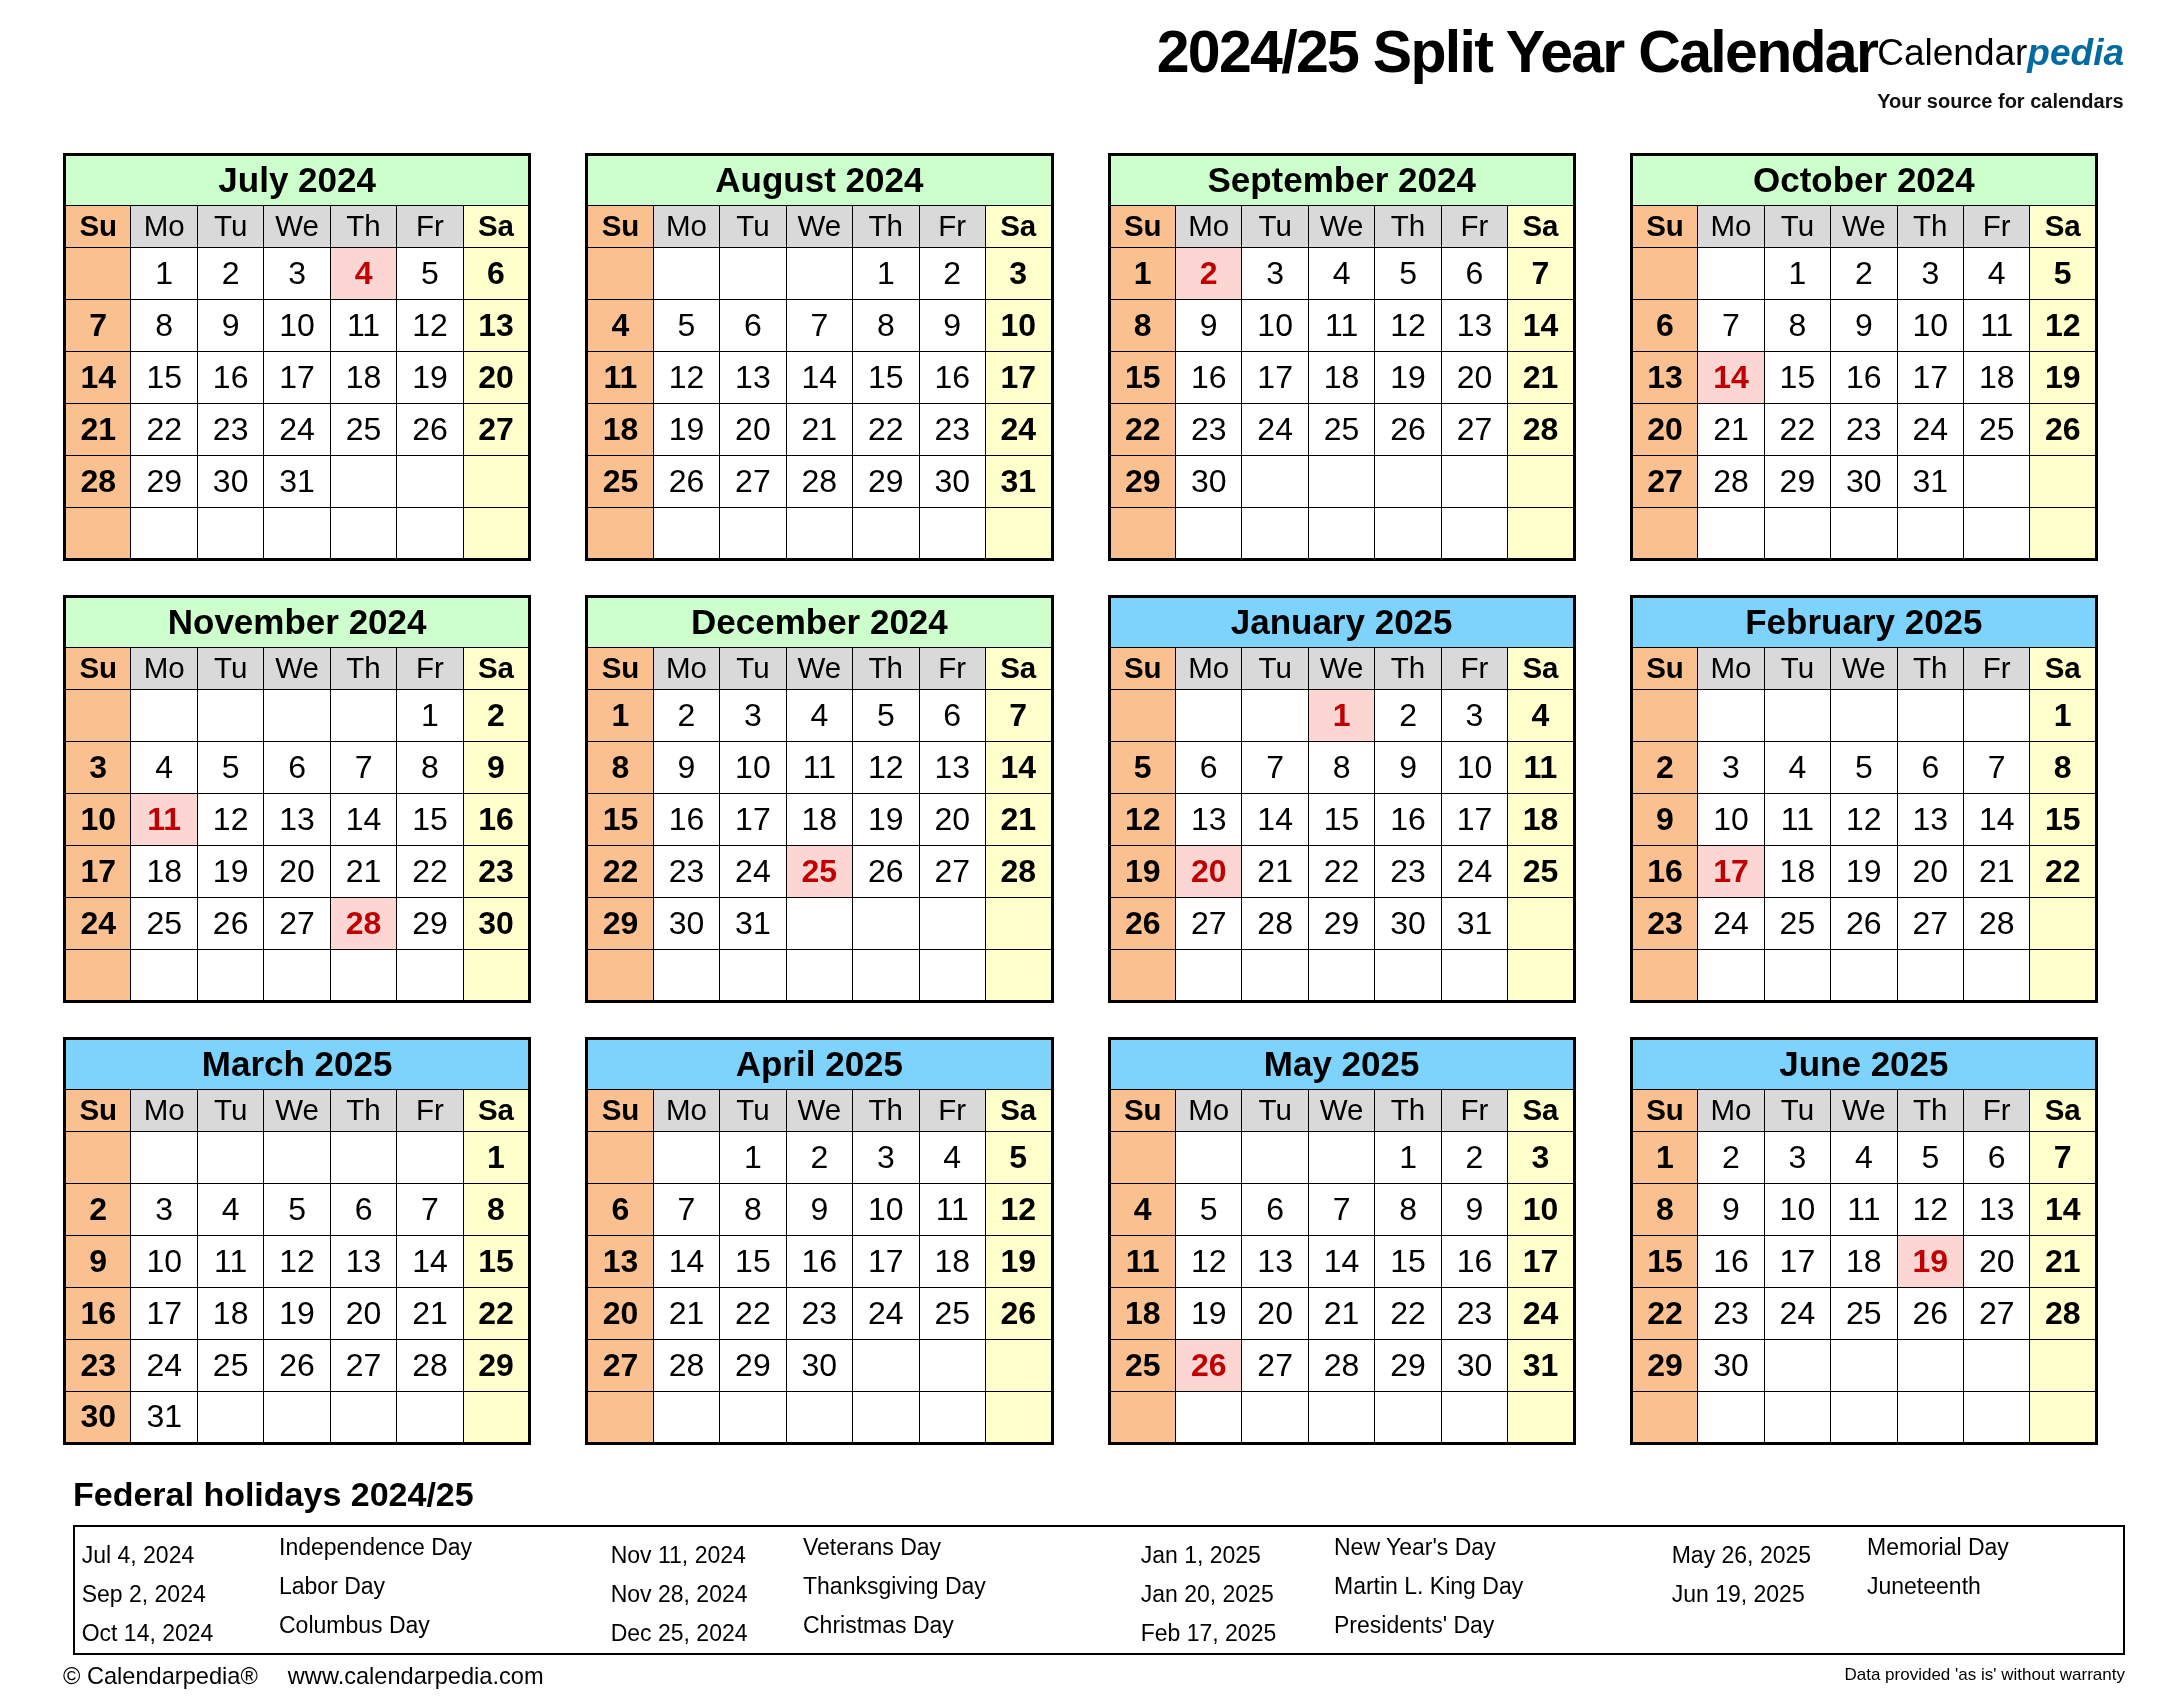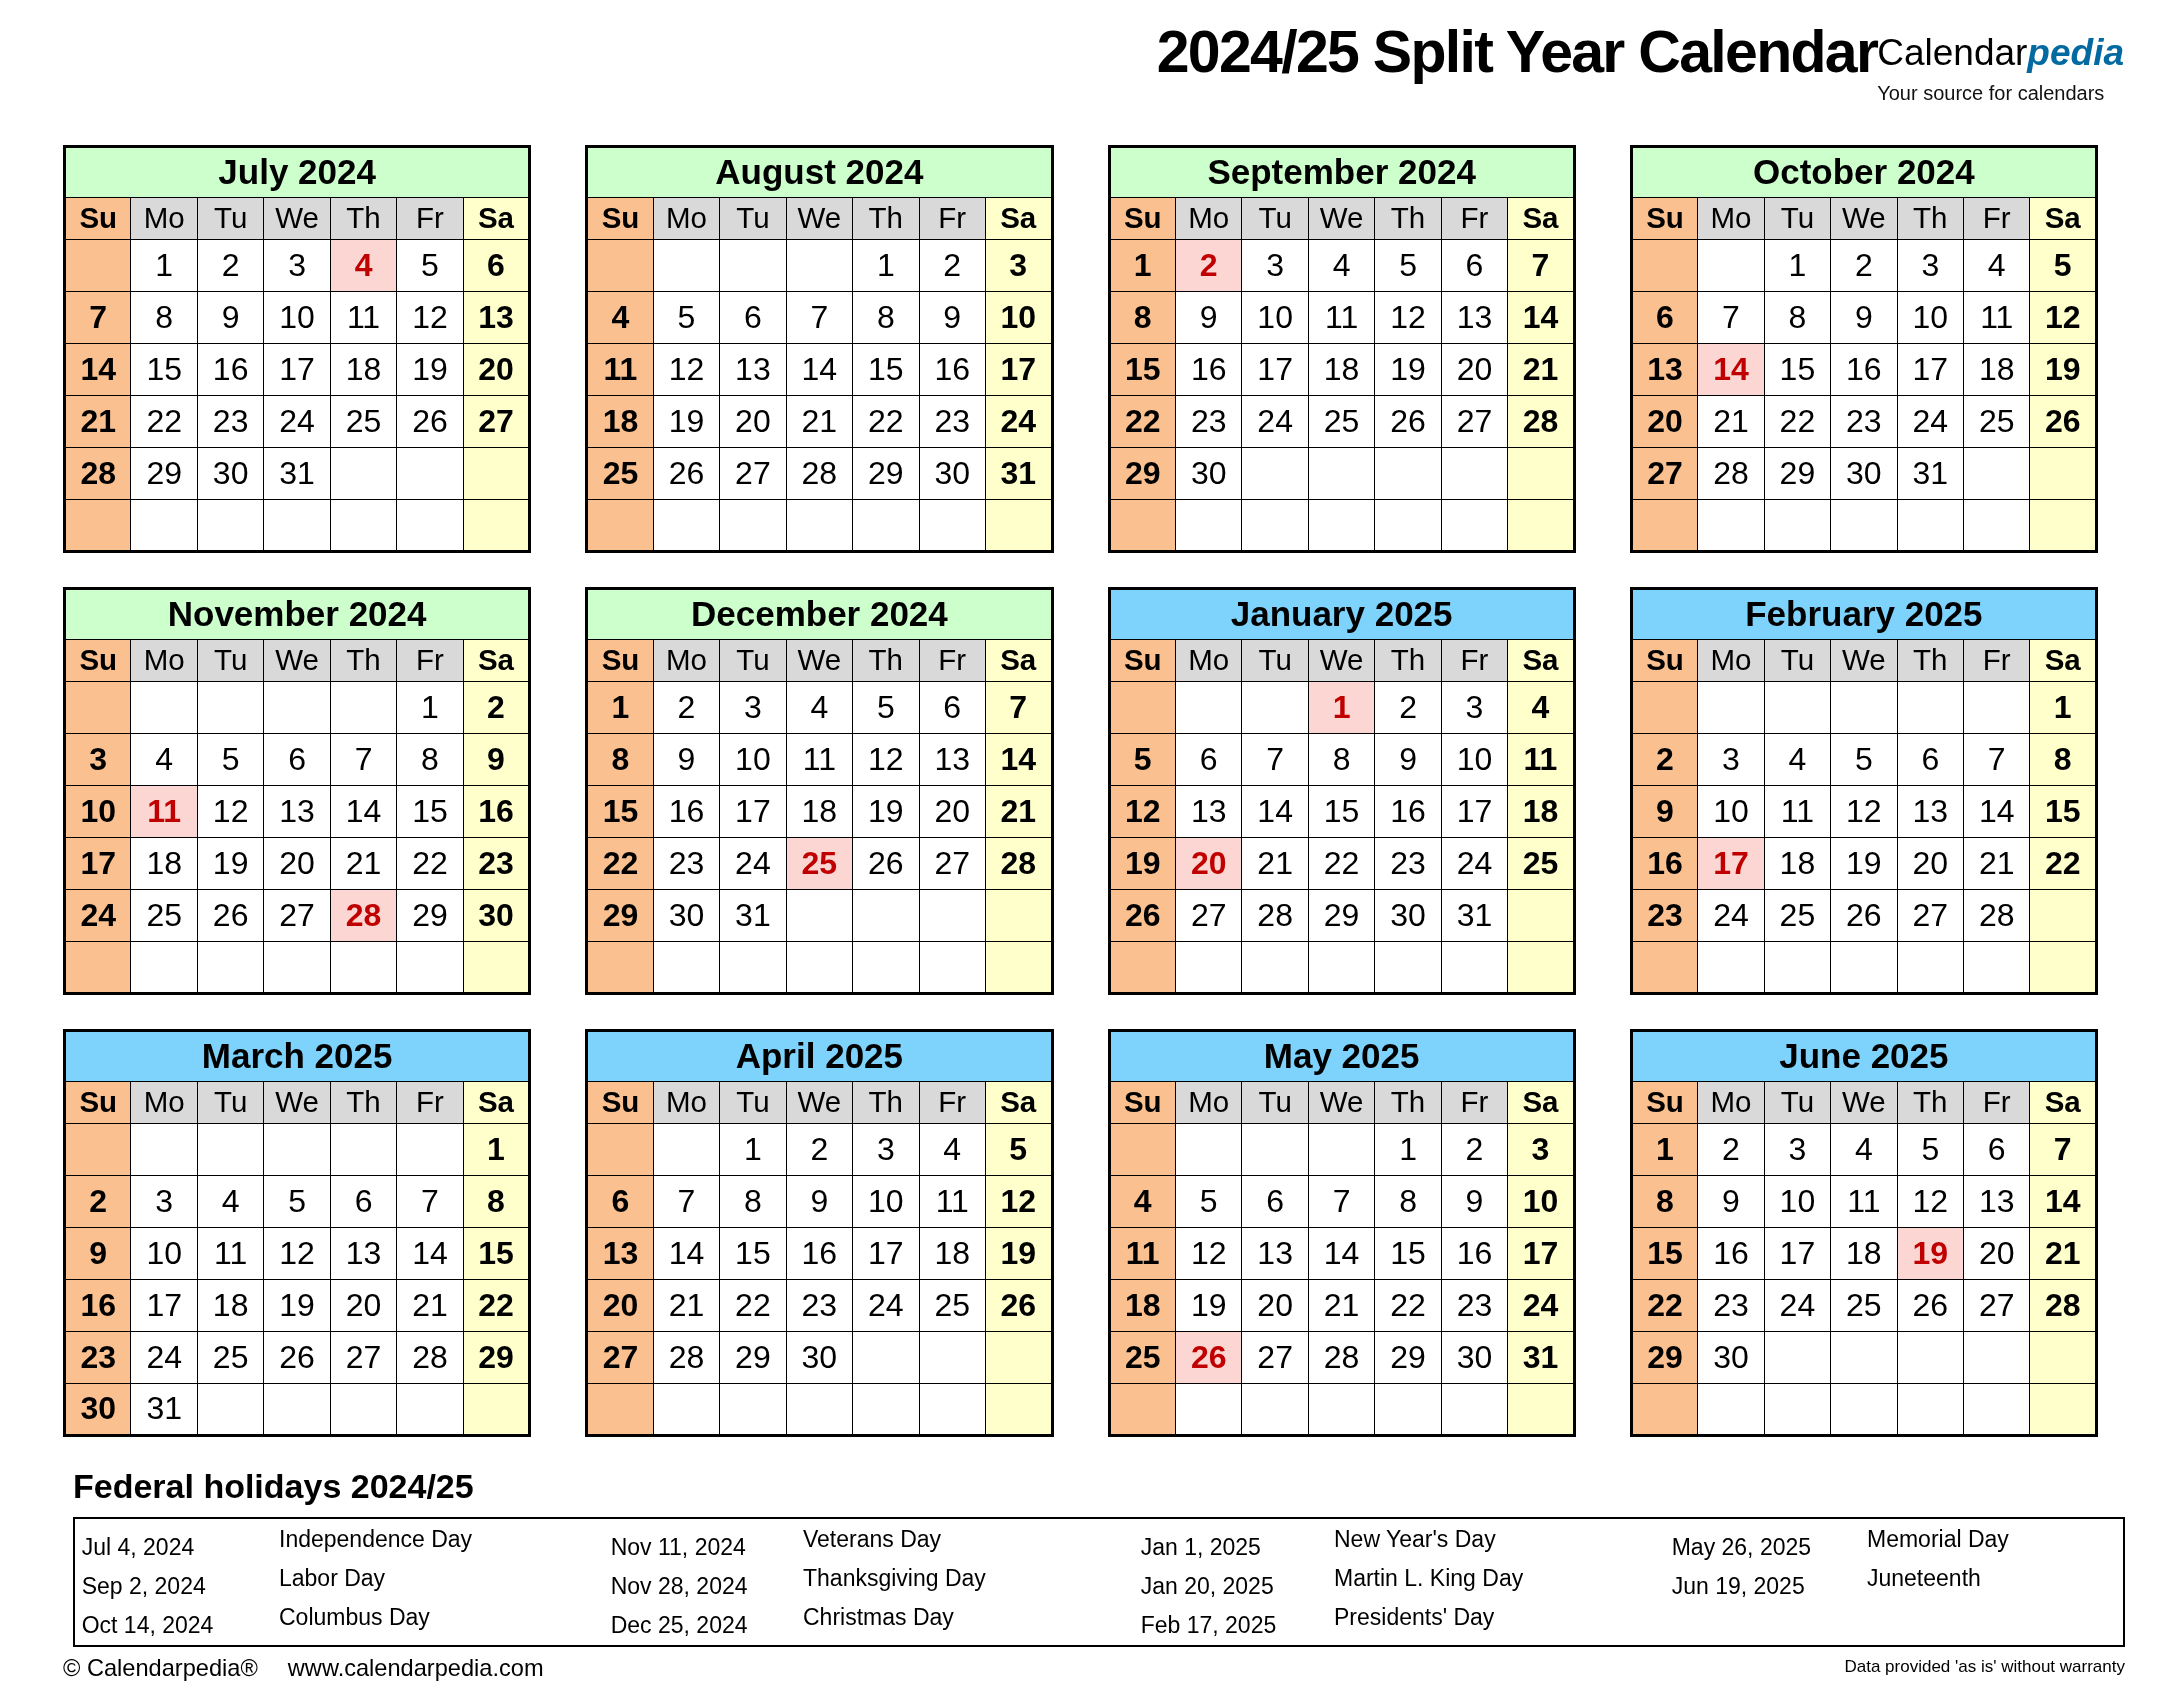--- a/index.html
+++ b/index.html
@@ -10,21 +10,21 @@
     position: relative; overflow: hidden;
   }
   
   .header { display: flex; justify-content: flex-end; align-items: flex-start;
             padding: 22px 35px 0 63px; }
   .page-title { font-size: 59px; font-weight: bold; letter-spacing: -1.7px; line-height: 1.05; }
   .logo { margin-top: 11.8px; }
   .logo-line { font-size: 37px; line-height: 1.05; white-space: nowrap; }
   .logo-cal { color: #000; }
   .logo-pedia { color: #0369a1; font-weight: bold; font-style: italic; }
-  .tagline { font-size: 20px; margin-top: 9px; color: #111; }
+  .tagline { font-size: 20px; margin-top: 17px; color: #111; font-weight: bold; }
   
   .months { display: grid; grid-template-columns: repeat(4, 1fr);
             column-gap: 54px; row-gap: 34px; margin: 40px 61px 0 63px; }
   table.month { border-collapse: collapse; width: 100%; table-layout: fixed;
                 border: 3.4px solid #000; }
   table.month td { border: 1.7px solid #000; text-align: center; vertical-align: middle;
                    overflow: hidden; }
   tr.m-title td { height: 51px; font-size: 35px; font-weight: bold; }
   tr.m-title.green td { background: #ccffcc; }
   tr.m-title.blue td  { background: #7dd3fc; }

